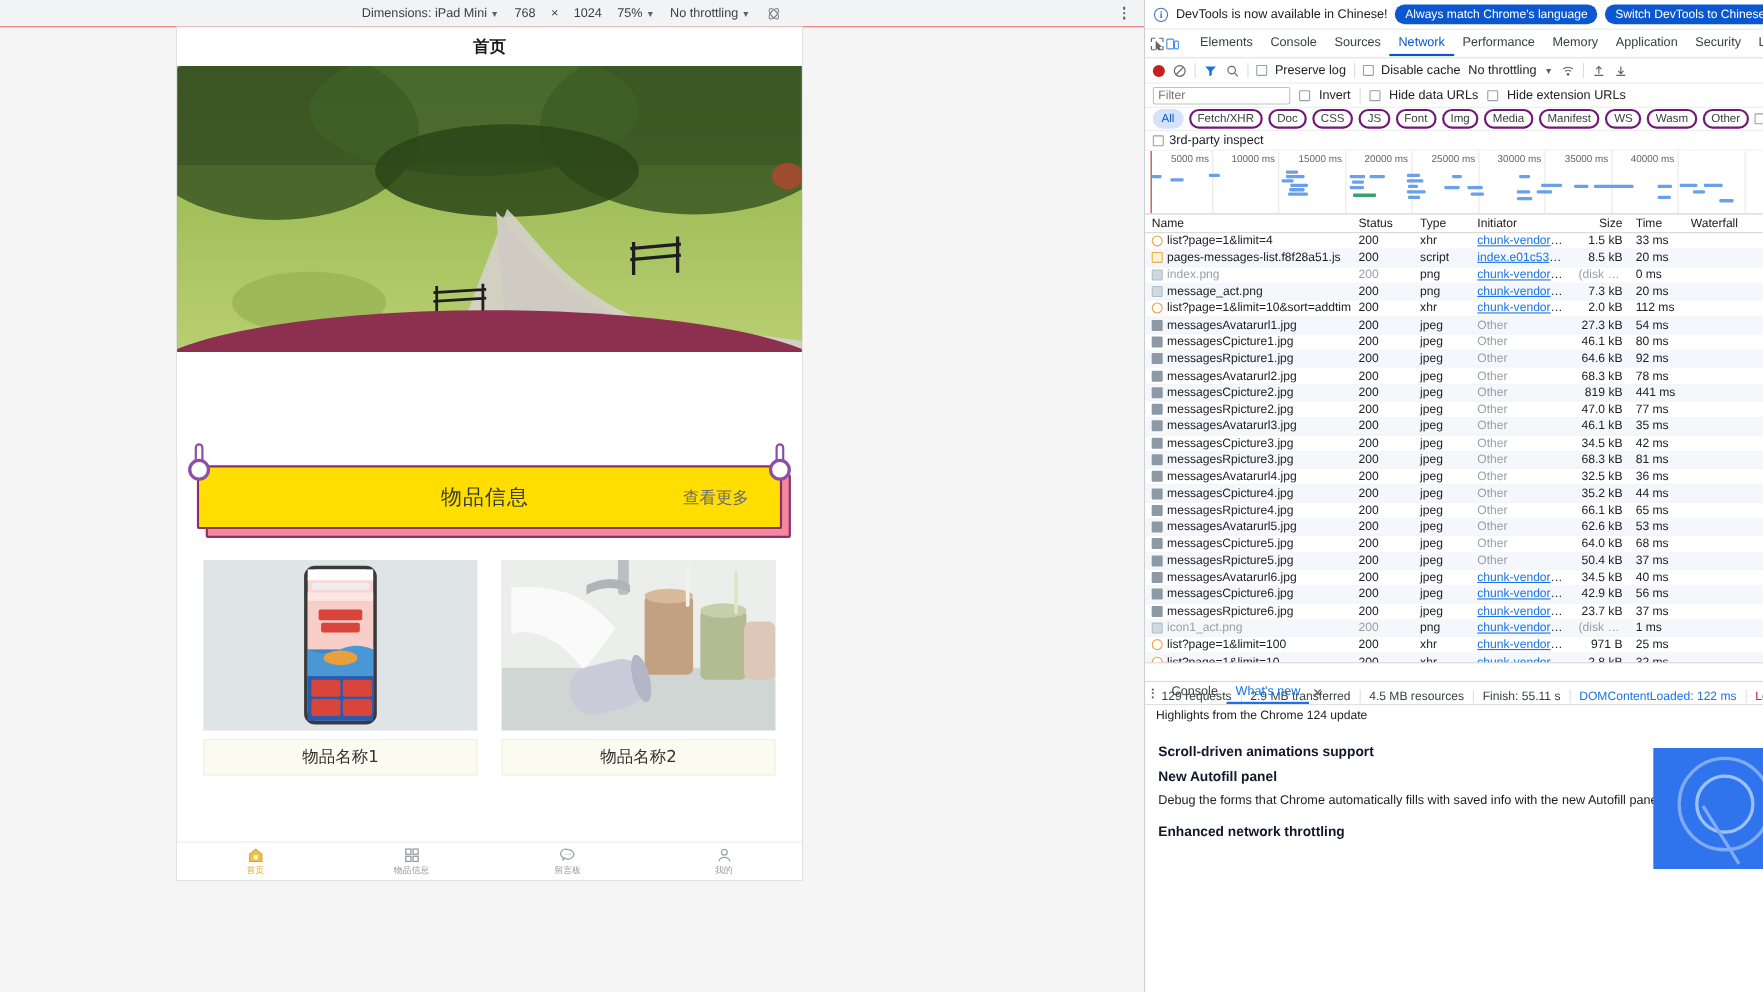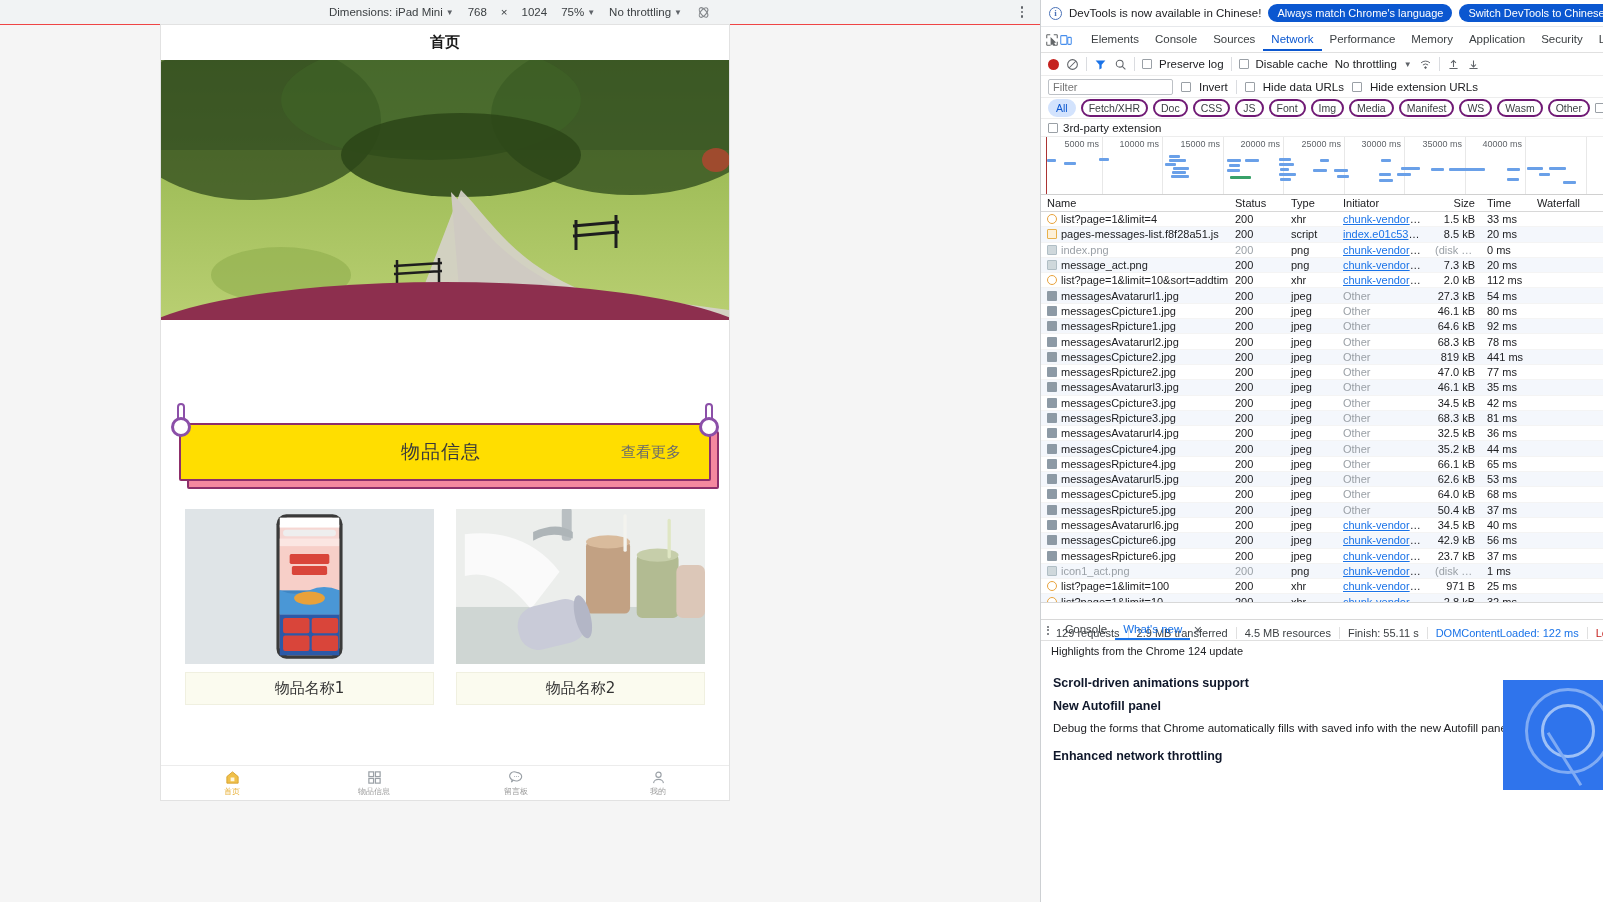--- a/index.html
+++ b/index.html
@@ -503,21 +503,21 @@
       <span class="chip">WS</span>
       <span class="chip">Wasm</span>
       <span class="chip">Other</span>
       <span class="ck"></span>
       <span class="lab">Blocked response cookies</span>
 
     </div>
 
     <div class="dt-row5">
       <span class="ck"></span>
-      <span class="lab">3rd-party extension</span>
+      <span class="lab">3rd-party inspect</span>
     </div>
 
     <div class="overview">
       <div class="ov-ticks">
         <div class="ov-red"></div>
         <div class="ov-tick" style="left:61px"></div>
           <div class="ov-tick" style="left:121px"></div>
         <div class="ov-tick" style="left:182px"></div>
           <div class="ov-tick" style="left:242px"></div>
         <div class="ov-tick" style="left:303px"></div>

